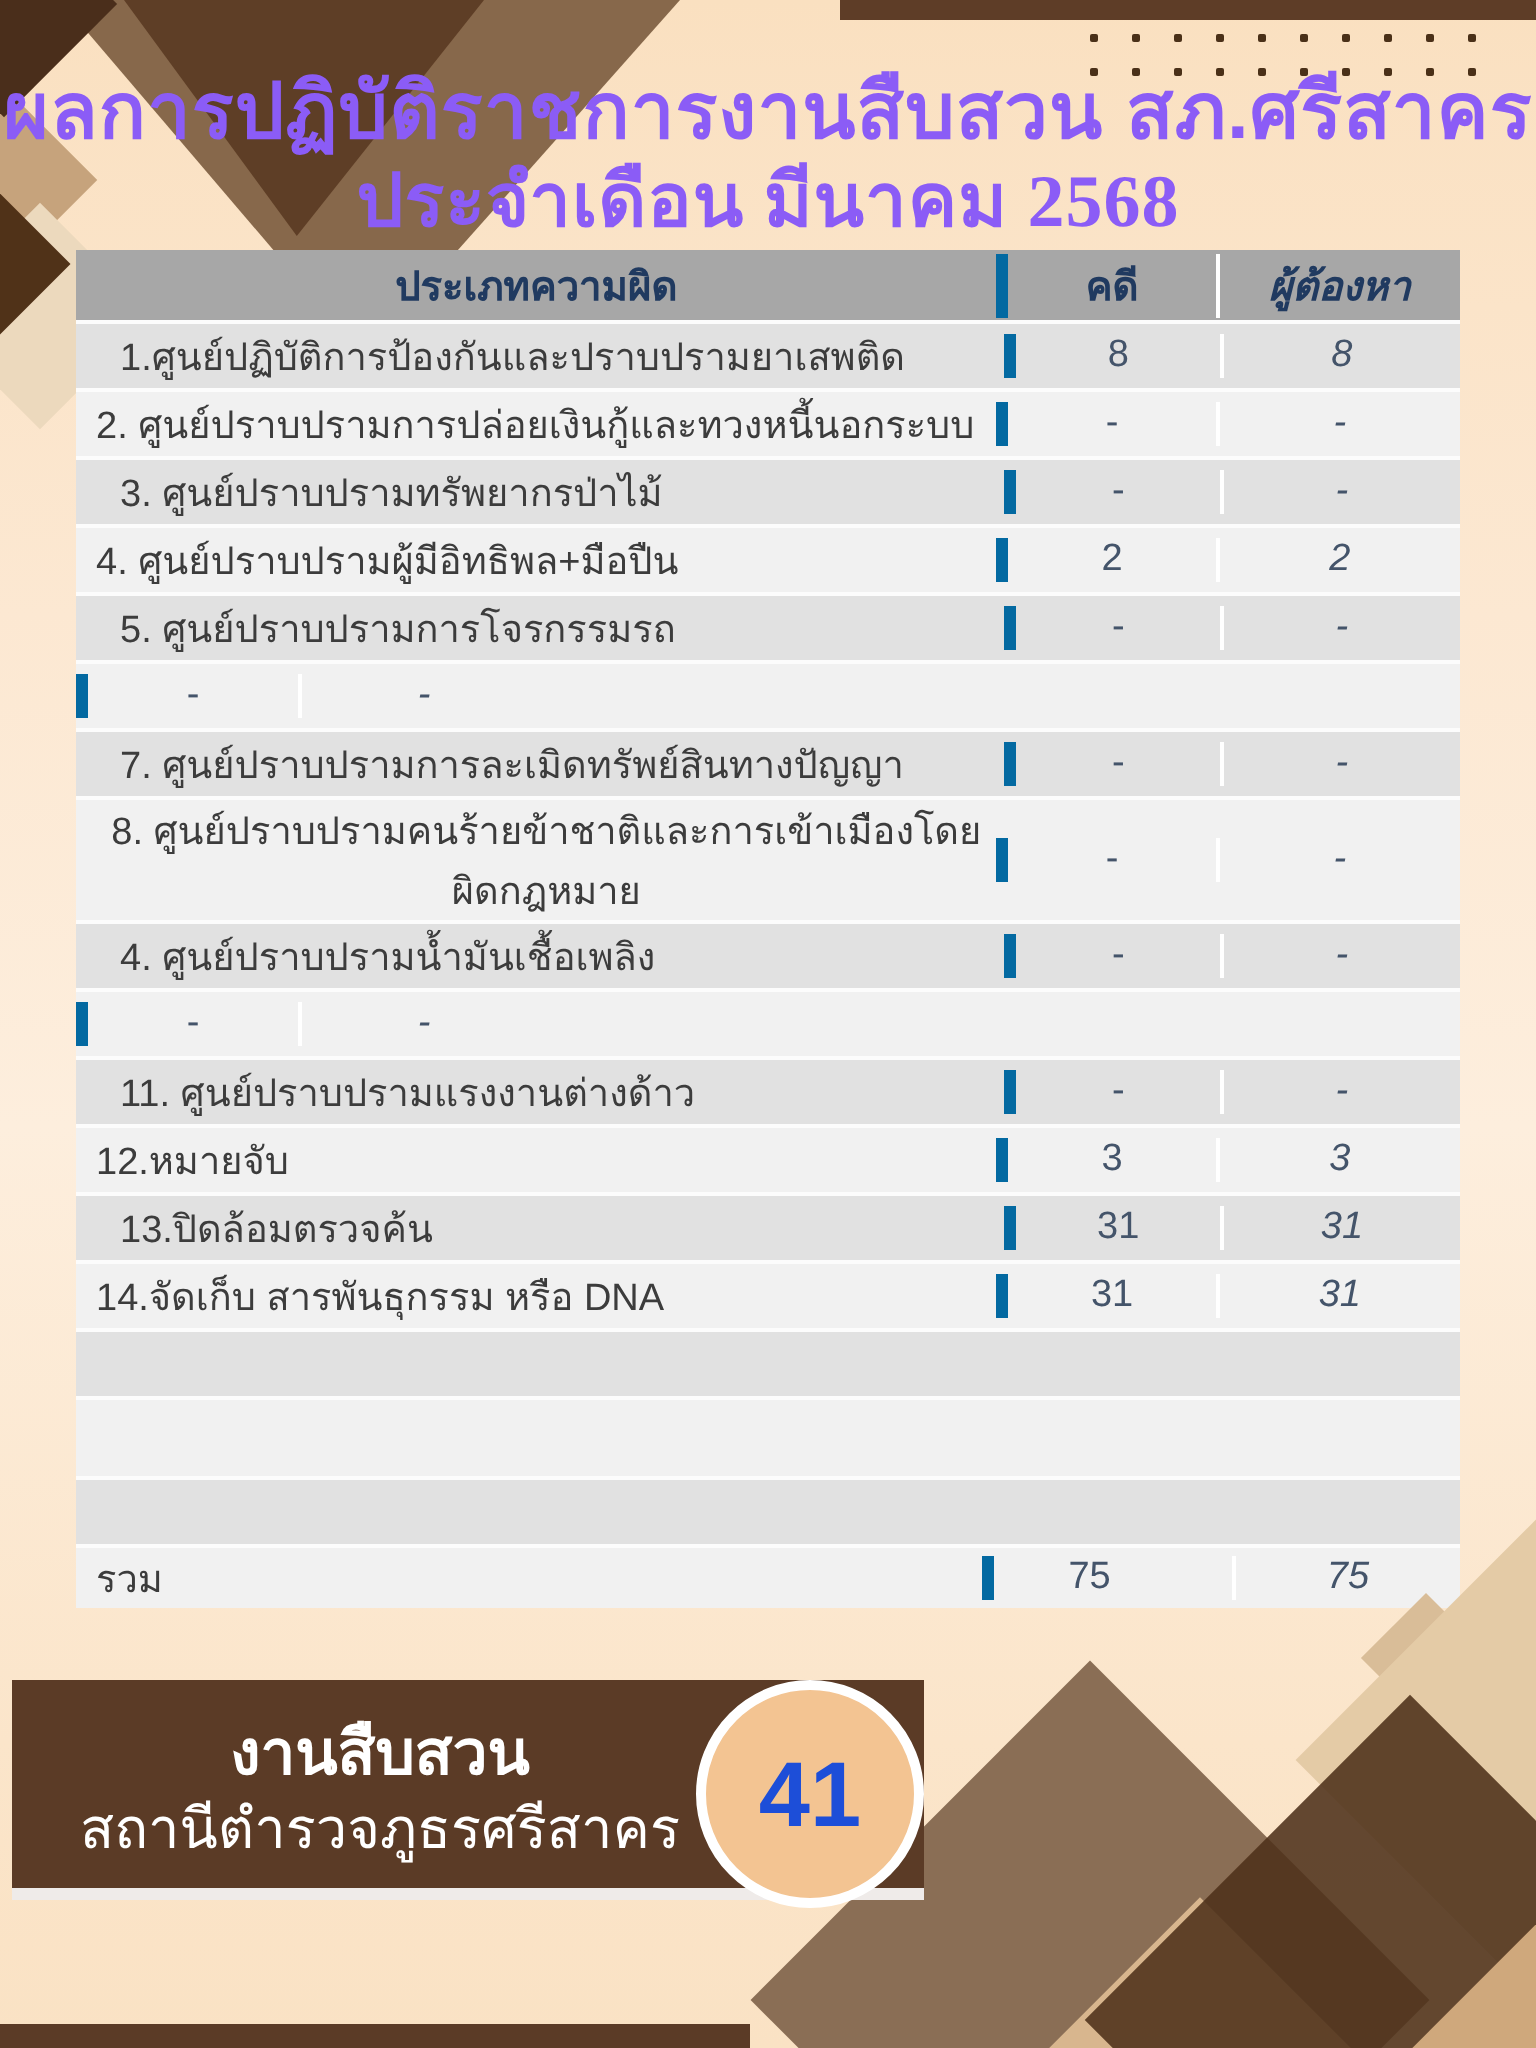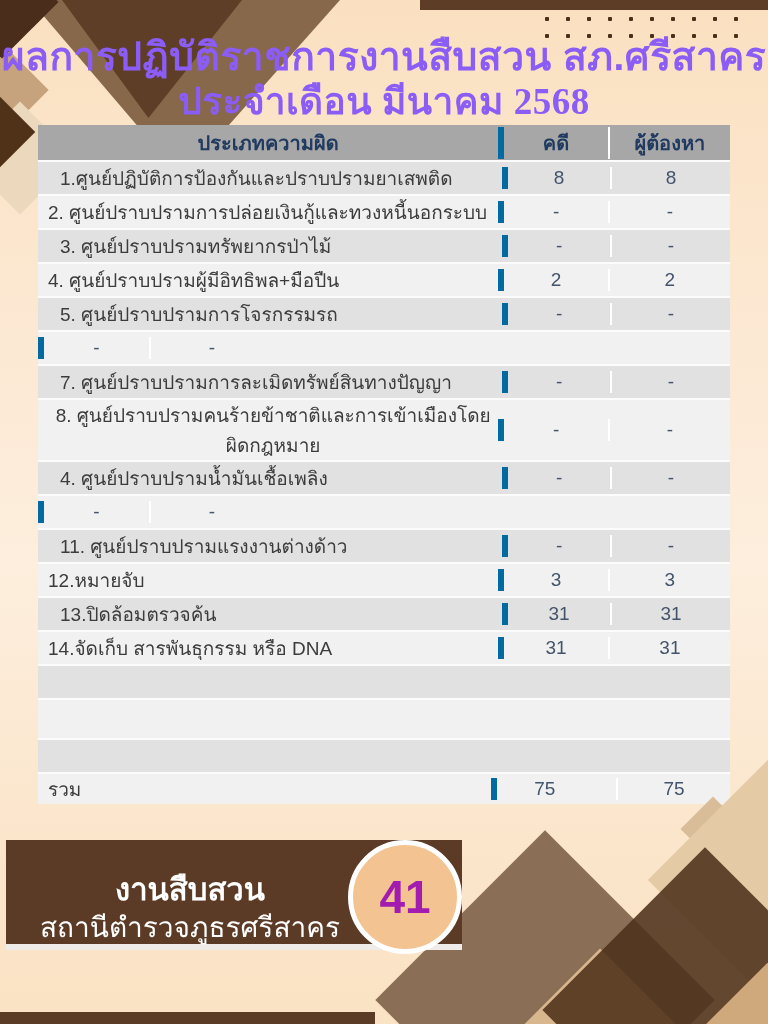--- a/index.html
+++ b/index.html
@@ -39,45 +39,45 @@
   
   #report-table { left:38px; top:125px; width:692px; }
   .thead { display:flex; background:#a7a7a7; height:35px; align-items:center; }
   .thead .cell { color:#203a60; font-weight:bold; font-size:20px; }
   .trow { display:flex; min-height:34px; align-items:center; border-top:2px solid #fcfcfc; }
   .trow.dark  { background:#e1e1e1;padding-left:12px; }
   .trow.light { background:#f1f1f1; }
   .cell { display:flex; align-items:center;text-align:center; }
   .c1 { width:467px; padding-left:10px; justify-content:flex-start; font-size:19px; color:#3c3c3c; }
   .c2 { width:111px; justify-content:center; border-left:6px solid #0369a1; font-size:19px; color:#44546a; }
-  .c3 { width:124px; justify-content:center; border-left:2px solid #ffffff; font-size:19px; color:#44546a; }
+  .c3 { width:124px; justify-content:center; border-left:2px solid #ffffff; font-size:19px; color:#44546a;font-style:italic; }
   .thead .c1 { justify-content:center; padding-left:0; }
 
   
   #bd6 { left:690px; top:806px; width:46px;  height:46px;  background:#d9bd98; }
   #bd2 { left:683px; top:795px; width:170px; height:170px; background:#e4cba6; }
   #bd1 { left:425px; top:880px; width:240px; height:240px; background:#8a6e55; }
   #bd4 { left:500px; top:990px; width:200px; height:200px; background:#d8b68e; }
   #bd3 { left:590px; top:895px; width:230px; height:230px; background:rgba(77,49,26,0.88); }
   #bd5 { left:715px; top:980px; width:120px; height:120px; background:#cfa87c; }
 
   
   #footer-bar {
     left:6px; top:840px; width:456px; height:110px;
     background:#5b3b26; border-bottom:6px solid rgba(255,255,255,0.9);
   }
-  #footer-text { left:10px; top:857px; width:360px; text-align:center; color:#ffffff;margin-top:13px; }
+  #footer-text { left:10px; top:857px; width:360px; text-align:center; color:#ffffff; }
   #footer-line1 { font-size:31px; font-weight:bold; line-height:1.3; }
   #footer-line2 { font-size:28px; line-height:1.25; }
   #page-circle {
     left:348px; top:840px; width:114px; height:114px;
     background:#f3c492; border:5px solid #ffffff; border-radius:50%;
     display:flex; align-items:center; justify-content:center;
   }
-  #page-number { font-size:46px; font-weight:bold; color:#a21caf; }
+  #page-number { font-size:46px; font-weight:bold; color:#1d4ed8; }
   #bottom-bar { left:0; top:1012px; width:375px; height:12px; background:#5b3b26; }
 </style>
 </head>
 <body>
 
 <div class="deco rot45" id="dm-tan"></div>
 <div class="deco" id="tri-outer"></div>
 <div class="deco rot45" id="dm-corner"></div>
 <div class="deco" id="tri-inner"></div>
 <div class="deco rot45" id="dm-cream"></div>

